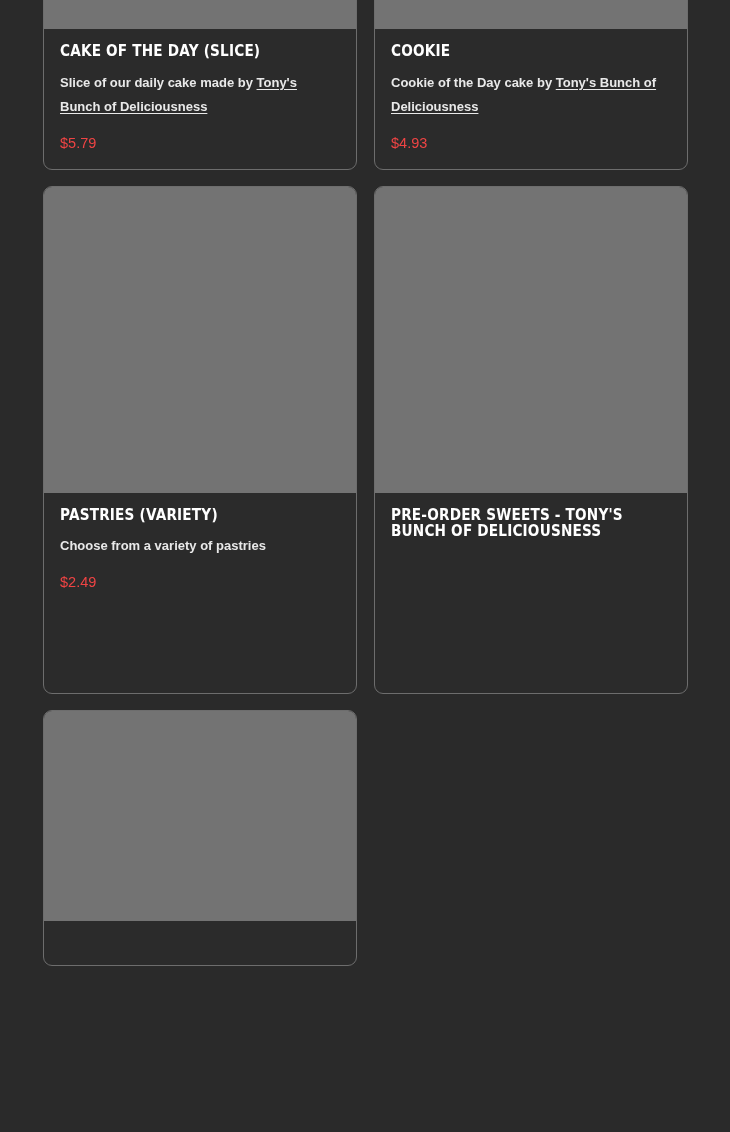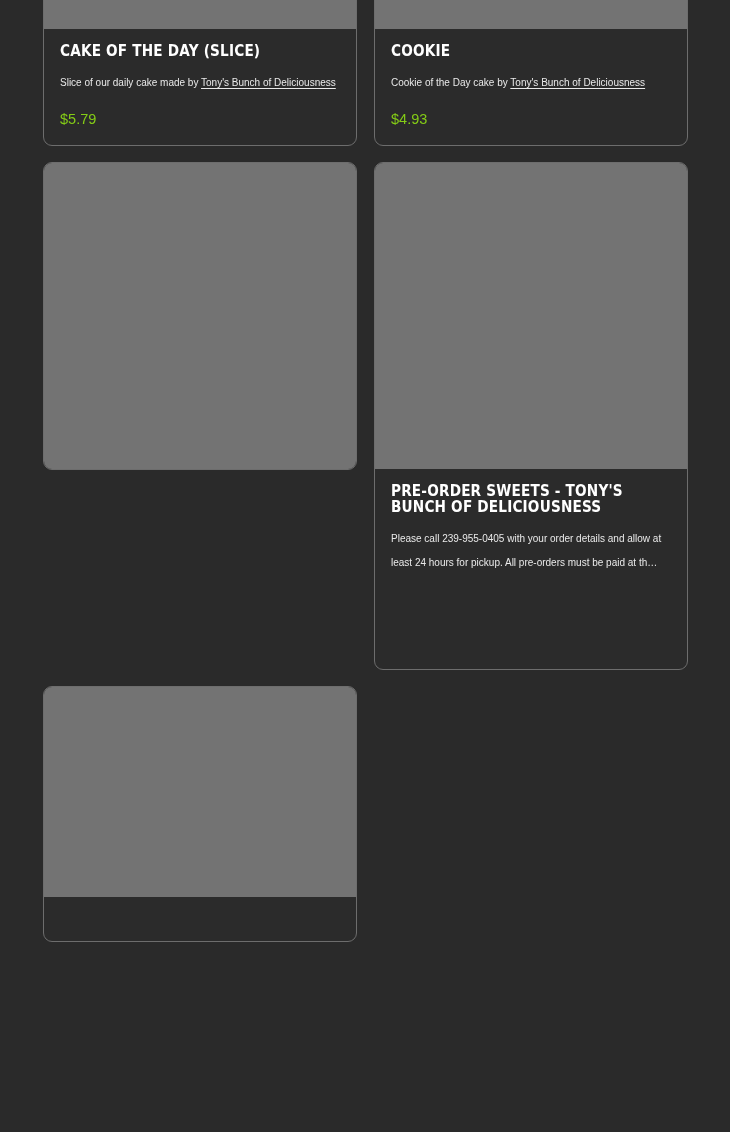--- a/index.html
+++ b/index.html
@@ -57,34 +57,34 @@
     text-transform: uppercase;
     letter-spacing: 0.2px;
     transform: scaleX(0.88);
     transform-origin: left center;
     width: 113.6%;
   }
 
   .card-desc {
     margin: 0 0 14px 0;
     color: #e9e9e9;
-    font-size: 10px;
+    font-size: 13px;
     line-height: 24px;
-    font-weight: 400;
+    font-weight: 700;
   }
   .card-desc a,
   .card-desc .link {
     color: #e9e9e9;
     text-decoration: underline;
     text-underline-offset: 2px;
   }
 
   .card-price {
     margin: 0;
-    color: #84cc16;
+    color: #ef4444;
     font-size: 14.5px;
     line-height: 20px;
   }
 
   
   .media-tall   { height: 296px; }
   .media-mid    { height: 306px; }
   .media-bottom { height: 210px; }
 
   
@@ -108,27 +108,31 @@
     <div class="card-media media-tall"></div>
     <div class="card-body">
       <h3 class="card-title">COOKIE</h3>
       <p class="card-desc"><span>Cookie of the Day cake by </span><span class="link">Tony's Bunch of Deliciousness</span></p>
       <p class="card-price">$4.93</p>
     </div>
   </div>
 
   <div class="card card--filler">
     <div class="card-media media-mid"></div>
+    <div class="card-body">
+      <h3 class="card-title">PASTRIES (VARIETY)</h3>
+      <p class="card-desc">Choose from a variety of pastries</p>
+      <p class="card-price">$2.49</p>
+    </div>
   </div>
 
   <div class="card card--filler">
     <div class="card-media media-mid"></div>
     <div class="card-body">
       <h3 class="card-title">PRE-ORDER SWEETS - TONY'S BUNCH OF DELICIOUSNESS</h3>
-      <p class="card-desc">Please call 239-955-0405 with your order details and allow at least 24 hours for pickup. All pre-orders must be paid at th…</p>
     </div>
   </div>
 
   <div class="card">
     <div class="card-media media-bottom"></div>
     <div class="card-body">
       <h3 class="card-title"></h3>
       <p class="card-desc"></p>
       <p class="card-price"></p>
     </div>

